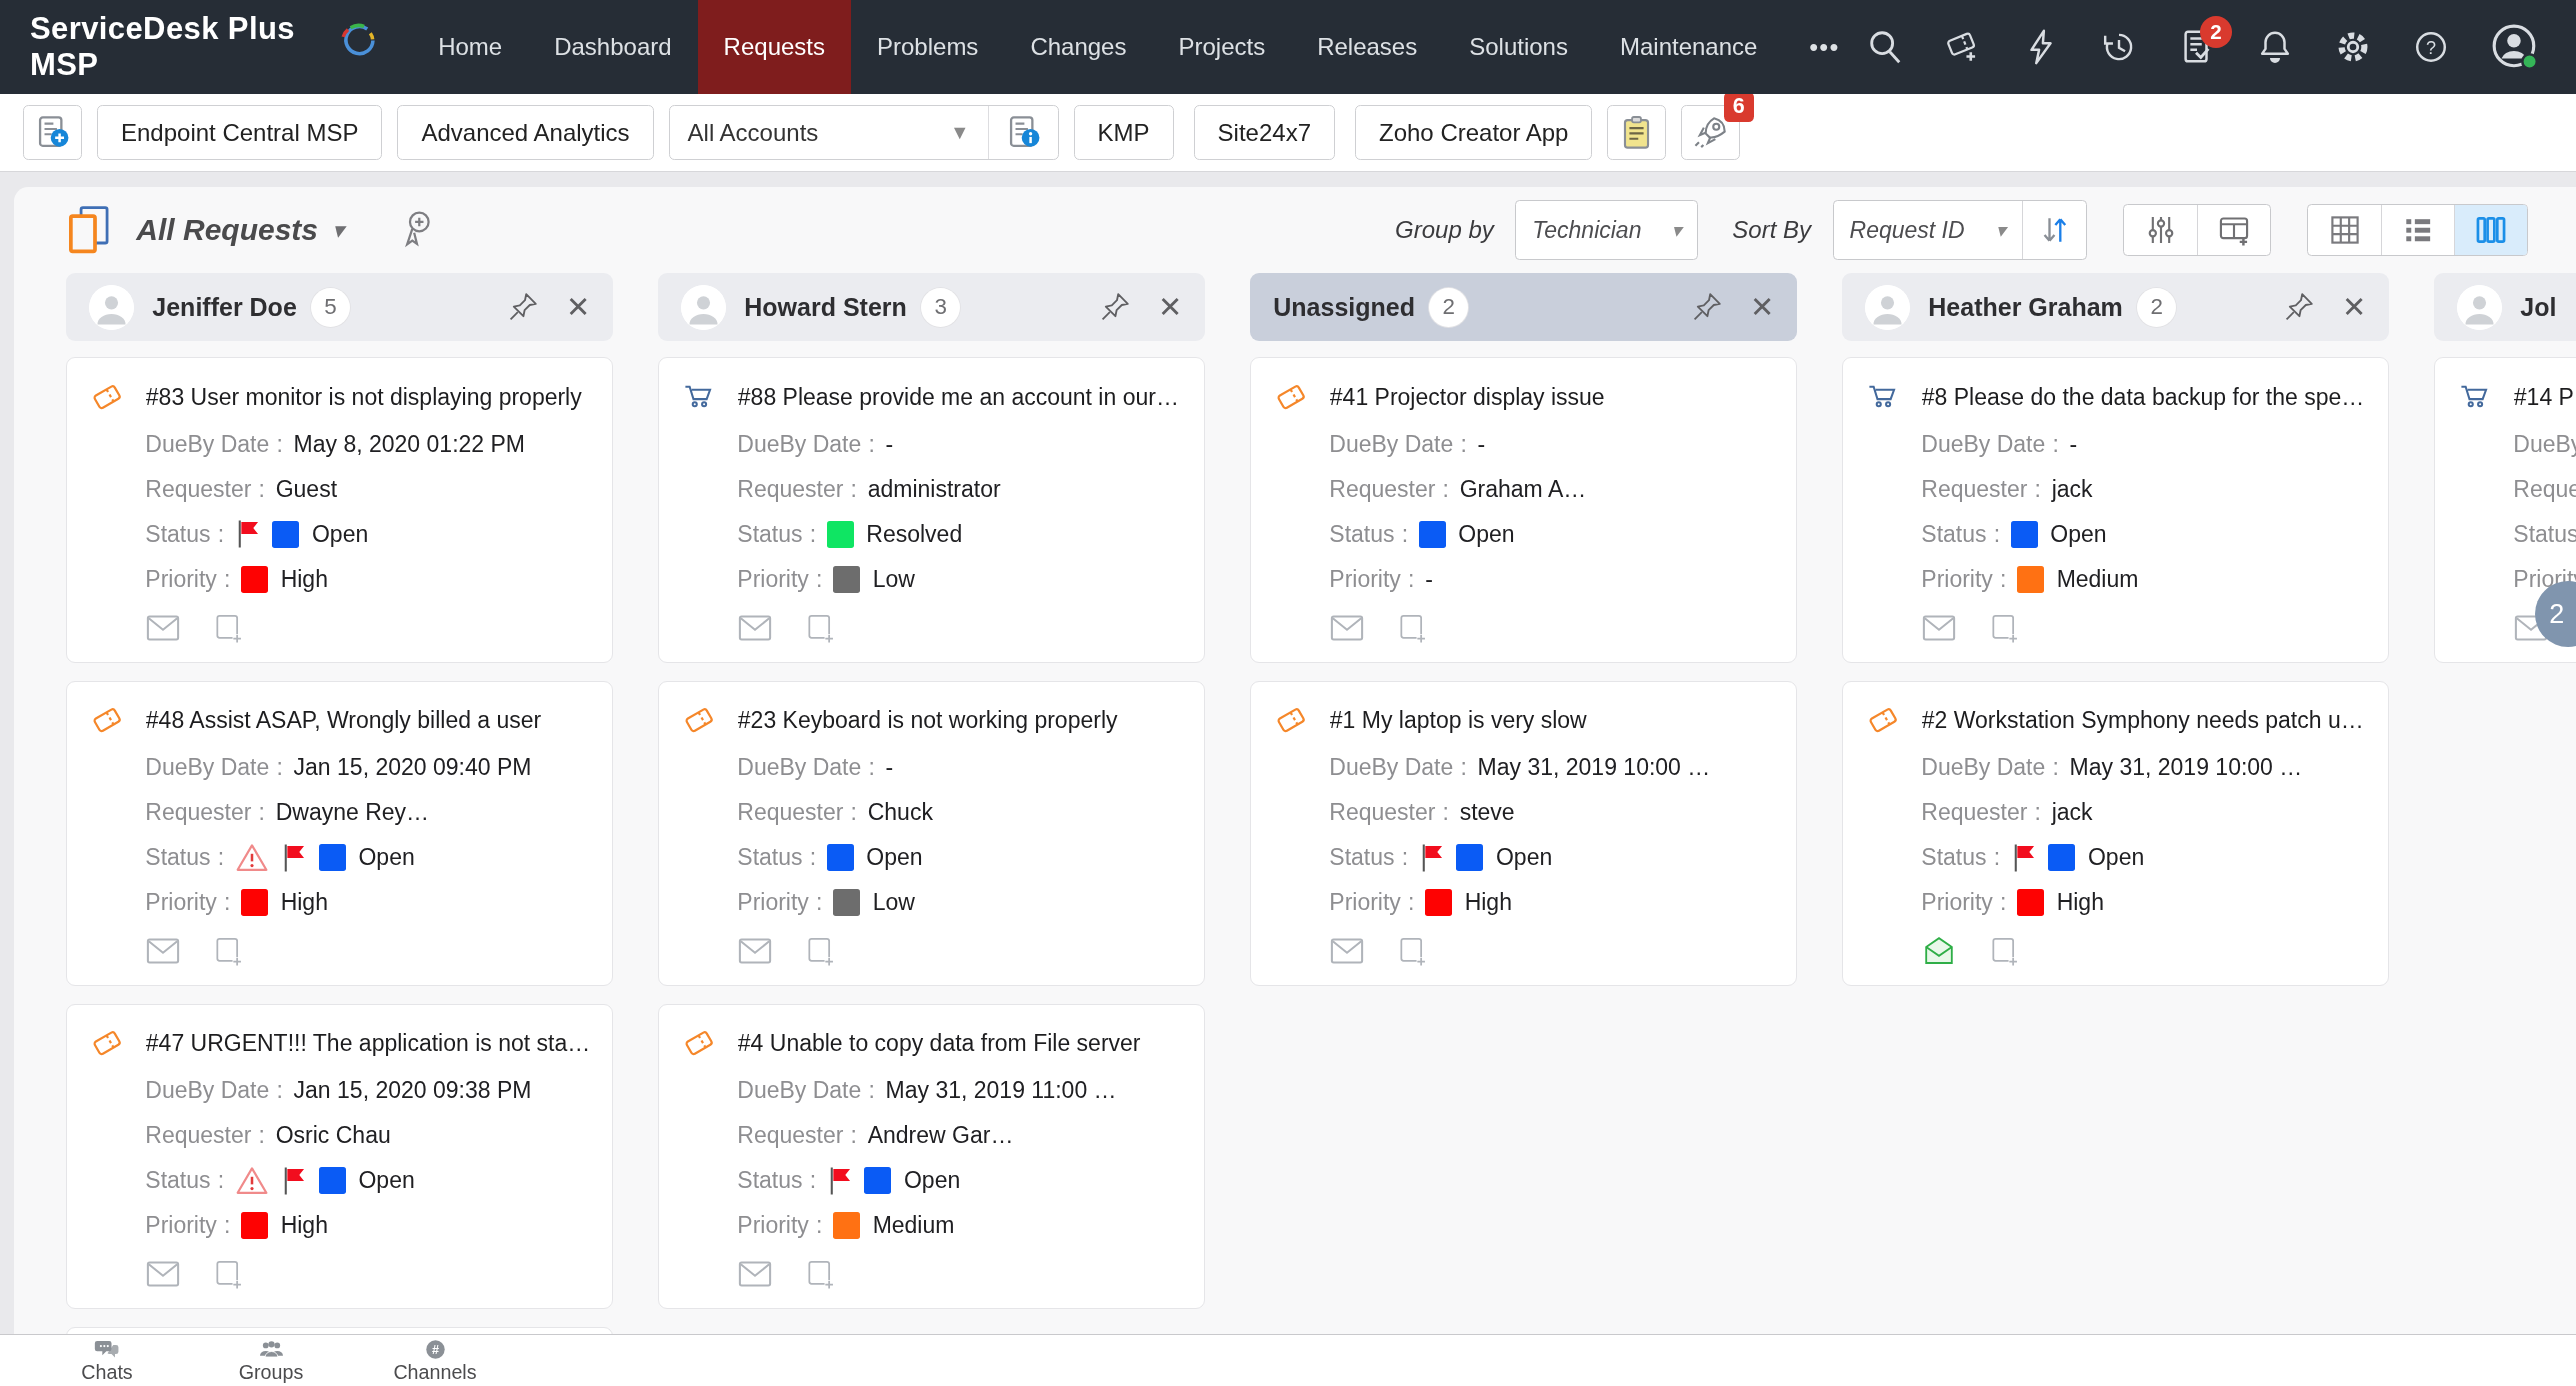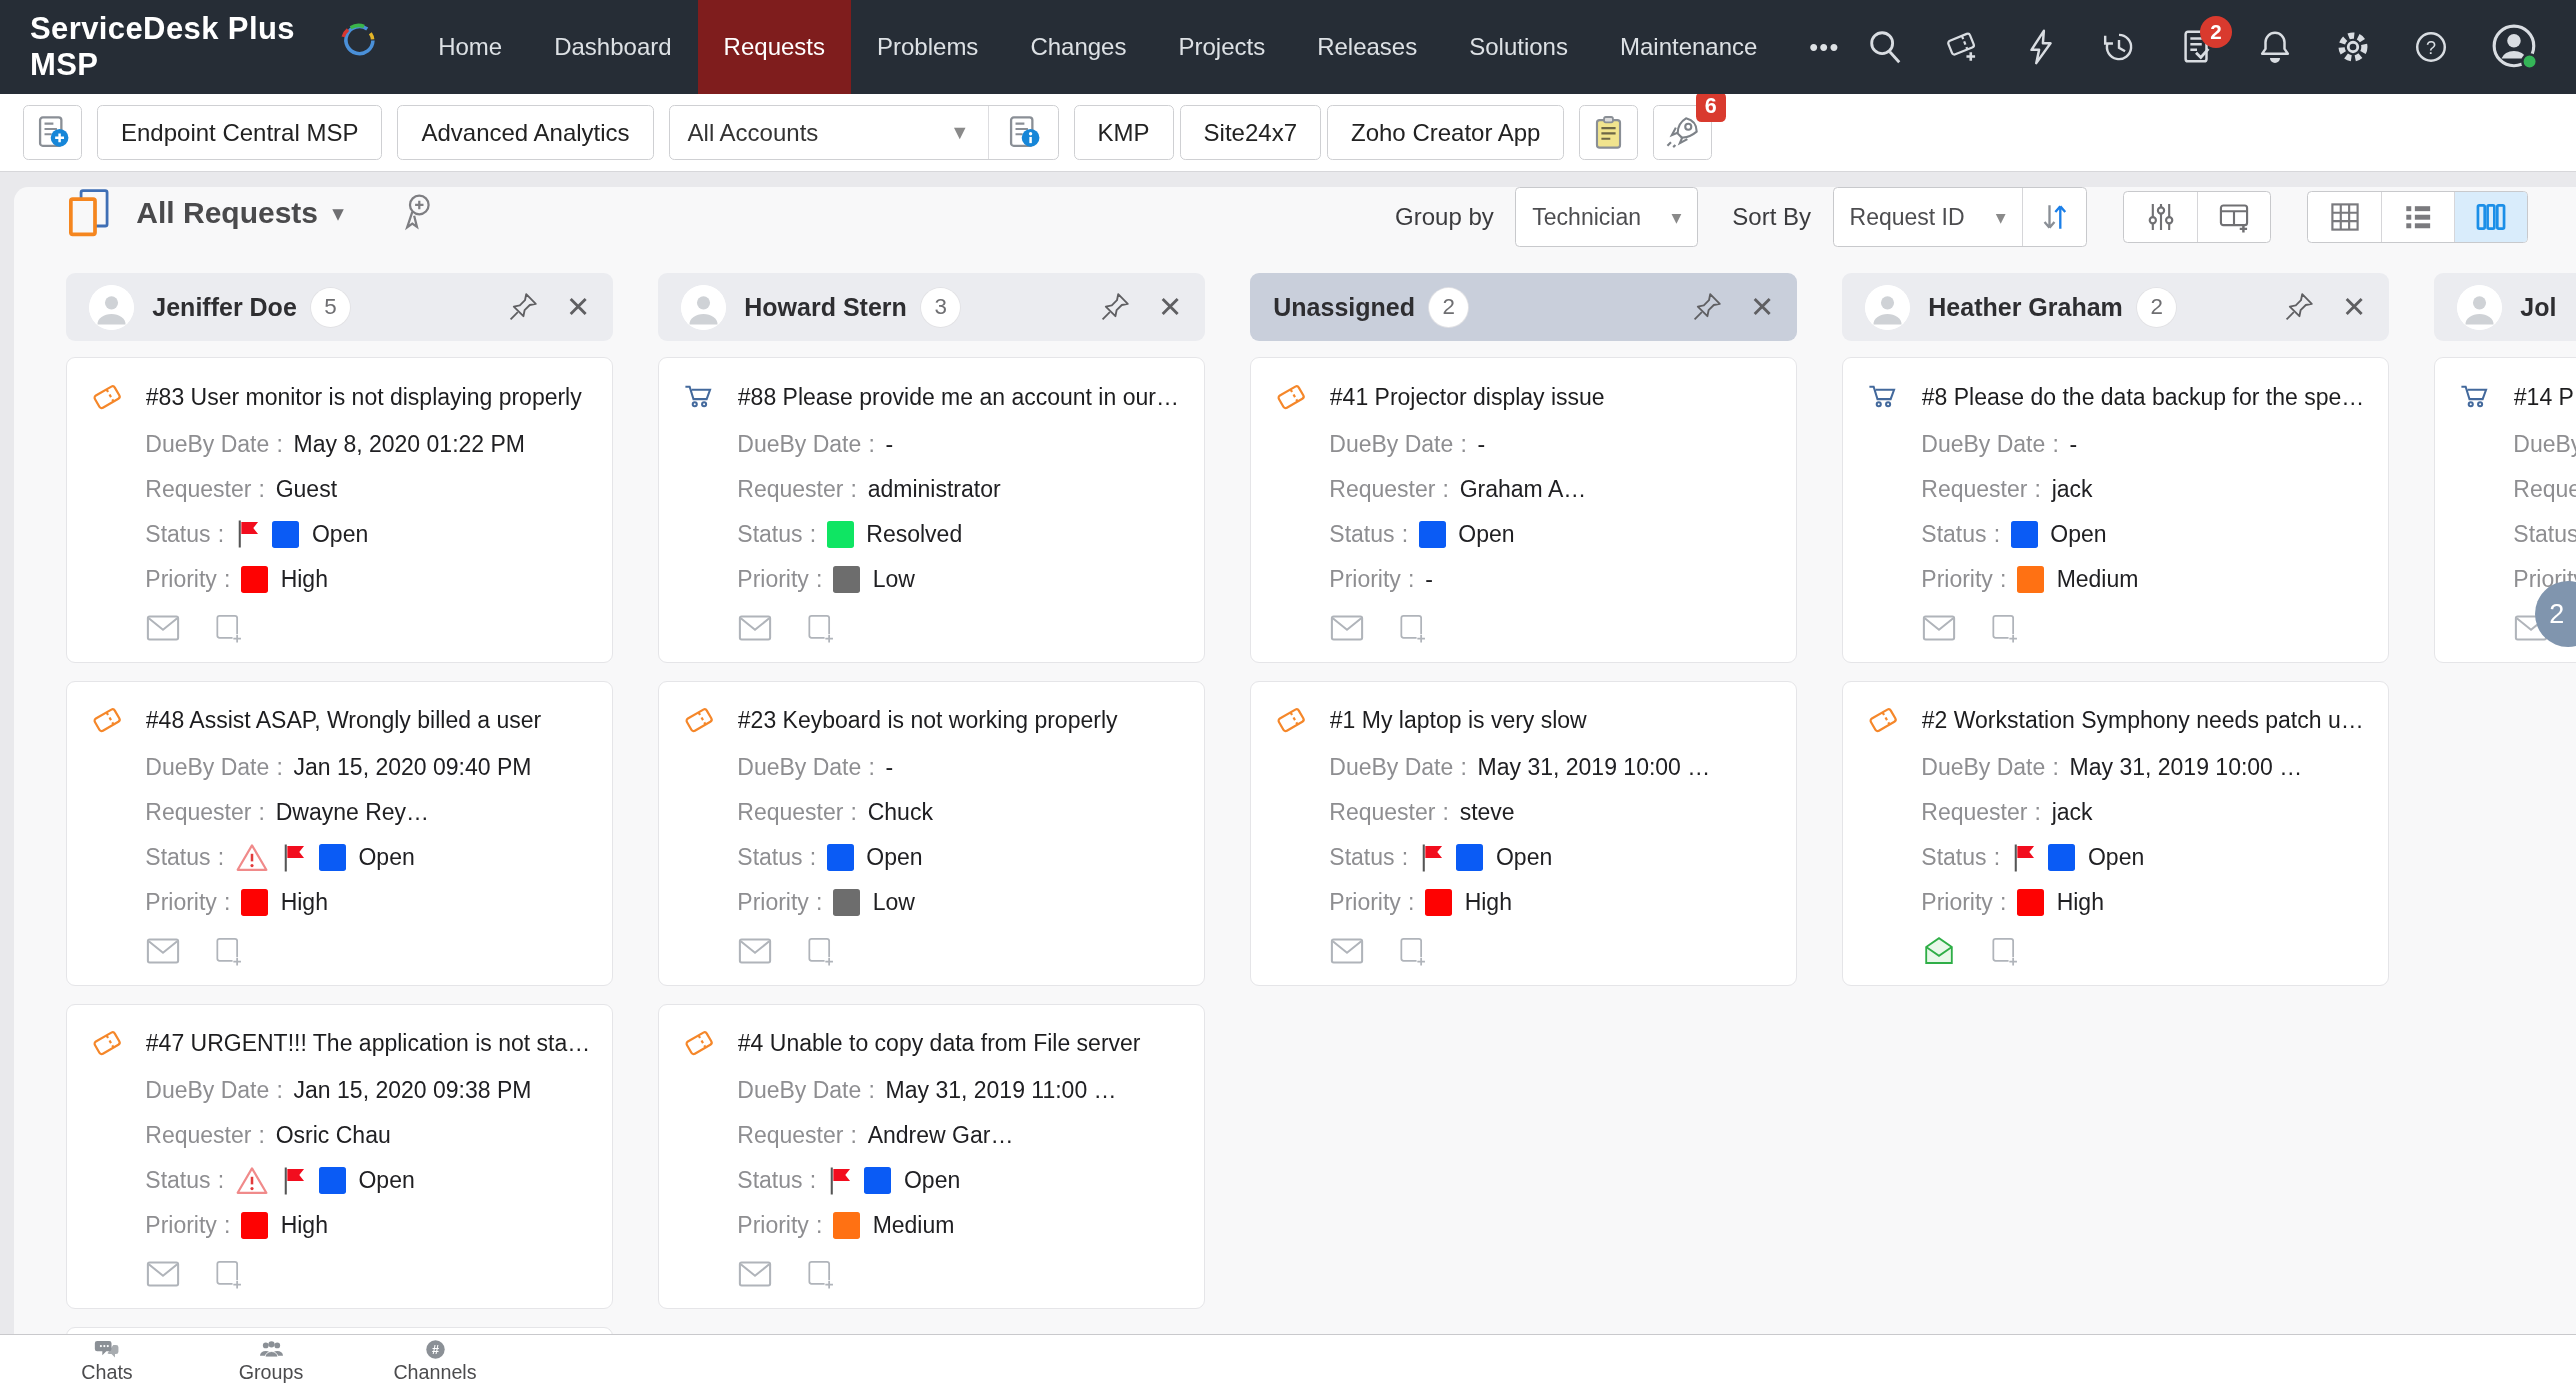--- a/index.html
+++ b/index.html
@@ -29,21 +29,21 @@
   .tb-group { display:flex; height:55px; border:0.9px solid #cfd0d3; border-radius:5.4px; background:#fff; overflow:visible; }
   .tb-select { width:318px; display:flex; align-items:center; justify-content:space-between; padding:0 18px; font-size:24px; color:#333; cursor:pointer; }
   .tb-select .caret { color:#8a8a8a; font-size:19.7px; }
   .tb-group .seg-icon { width:70px; border-left:0.9px solid #dddde0; display:flex; align-items:center; justify-content:center; cursor:pointer; }
   .seg-icon svg { width:39px; height:39px; }
   .b6 { position:absolute; top:-14.3px; right:-14.3px; min-width:30px; height:30px; border-radius:5.4px; background:#d93a2e; color:#fff; font-size:21.5px; font-weight:bold; display:flex; align-items:center; justify-content:center; padding:0 5.4px; }
 
   
   .content { position:absolute; top:173px; left:0; right:0; bottom:52px; background:#e9e9ec; }
   .panel { position:absolute; top:14.3px; left:14.3px; right:0; bottom:0; background:#f8f8f9; border-top-left-radius:14.3px; overflow:hidden; }
-  .board-toolbar { height:86px; display:flex; align-items:flex-start; padding:0 48px 0 52px; }
+  .board-toolbar { height:86px; display:flex; align-items:center; padding:0 48px 0 52px;font-style:italic; }
   .bt-left { display:flex; align-items:center; }
   .copy-ic { width:45px; height:52px; margin-right:25px; cursor:pointer; }
   .bt-title { font-size:30px; font-weight:bold; color:#4a4a4c; cursor:pointer; }
   .bt-caret { color:#6f6f72; font-size:23px; margin-left:14.3px; cursor:pointer; }
   .fsearch { margin-left:52px; cursor:pointer; }
   .fsearch svg { width:41px; height:41px; }
   .bt-right { margin-left:auto; display:flex; align-items:center; gap:21.5px; }
   .bt-label { font-size:24px; color:#3b3b3e; white-space:nowrap; }
   .dd { height:60px; background:#fff; border:0.9px solid #c8c9cc; border-radius:4.5px; display:flex; align-items:center; font-size:23px; color:#4d4d50; }
   .dd-tech { width:183px; justify-content:space-between; padding:0 16px; cursor:pointer; }
@@ -235,21 +235,21 @@
         <svg width="39" height="39" viewBox="0 0 44 44" fill="none">
           <rect x="8" y="5" width="24" height="32" rx="3" stroke="#8a8f96" stroke-width="2.6"></rect>
           <path d="M13 12 h10 M13 18 h14 M13 24 h8" stroke="#8a8f96" stroke-width="2.4"></path>
           <circle cx="30" cy="28" r="10" fill="#1686d8"></circle>
           <path d="M30 27 v7" stroke="#fff" stroke-width="2.8"></path>
             <circle cx="30" cy="23.4" r="1.9" fill="#fff"></circle>
         </svg>
       </span>
     </div>
   </div>
-  <div id="tb-links" style="display:flex;gap:6px">
+  <div id="tb-links" style="display:flex;gap:20px">
       <div class="tb-btn">KMP</div>
       <div class="tb-btn">Site24x7</div>
       <div class="tb-btn">Zoho Creator App</div>
     </div>
   <div class="tb-iconbtn">
     <span style="display:flex">
       <svg width="39" height="39" viewBox="0 0 44 44">
         <rect x="9" y="8" width="26" height="31" rx="3" fill="#f1e48e" stroke="#8a8f96" stroke-width="2.4"></rect>
         <rect x="17" y="4.5" width="10" height="6" rx="2" fill="#dcdcdc" stroke="#8a8f96" stroke-width="2"></rect>
         <path d="M14 17 h16 M14 23 h16 M14 29 h10" stroke="#6d6646" stroke-width="2.4"></path>

